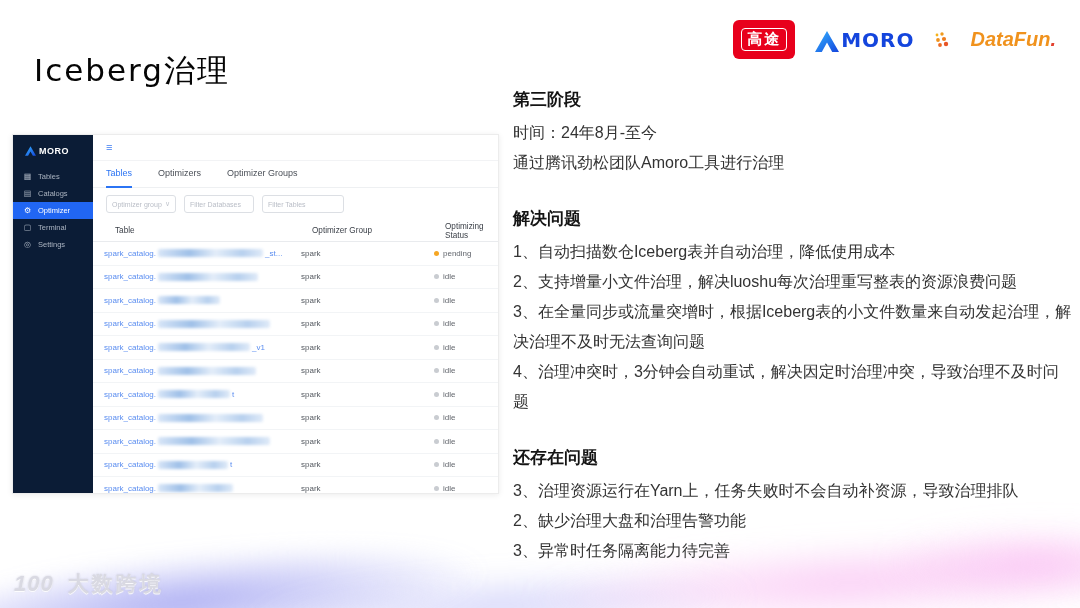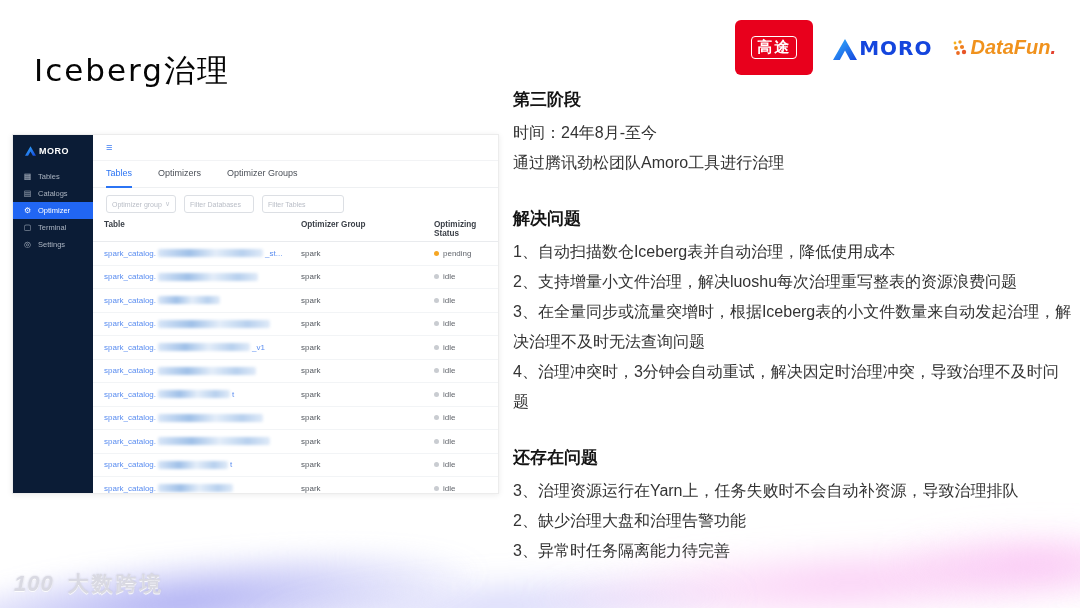--- a/index.html
+++ b/index.html
@@ -3,27 +3,27 @@
 <meta charset="utf-8">
 <style>
   html,body{margin:0;padding:0;background:#e9e9e9;}
   .slide{position:relative;width:1080px;height:608px;background:#ffffff;overflow:hidden;
          font-family:"Liberation Sans",sans-serif;}
   
   .title{position:absolute;left:34px;top:50px;font-size:31px;font-weight:400;color:#050505;
          letter-spacing:2px;font-family:"DejaVu Sans","Liberation Sans",sans-serif;}
   
   .logos{position:absolute;top:20px;right:24px;display:flex;align-items:center;gap:20px;z-index:2;}
-  .gaotu{background:#e8001c;border-radius:6px;padding:16px;display:flex;}
+  .gaotu{background:#e8001c;border-radius:6px;padding:8px;display:flex;}
   .gaotu-inner{border:1.5px solid #fff;border-radius:4px;padding:1px 5px;color:#fff;
                font-weight:700;font-size:15px;letter-spacing:2px;}
   .amoro-logo{display:flex;align-items:flex-end;gap:2px;}
   .amoro-word{font-size:20px;font-weight:900;color:#1445dd;letter-spacing:1px;
               font-family:"DejaVu Sans","Liberation Sans",sans-serif;}
-  .datafun{display:flex;align-items:center;gap:2px;}
+  .datafun{display:flex;align-items:center;gap:20px;}
   .datafun-word{font-size:20px;font-weight:800;font-style:italic;color:#f0921d;}
   .datafun-word b{color:#e2402e;}
   
   .app{position:absolute;left:12px;top:134px;width:485px;height:358px;display:flex;
        border:1px solid #ececec;box-shadow:0 1px 6px rgba(0,0,0,.08);background:#fff;z-index:1;}
   .sb{width:80px;background:#0b1c36;color:#aab3c0;flex:0 0 80px;}
   .sb-logo{display:flex;align-items:center;gap:3px;padding:11px 0 12px 12px;}
   .sb-logo span{color:#fff;font-weight:800;font-size:9px;letter-spacing:.5px;}
   .sb-item{display:flex;align-items:center;gap:6px;height:17px;padding-left:10px;
            font-size:7.5px;cursor:pointer;}
@@ -36,22 +36,22 @@
           border-bottom:1px solid #eef0f2;}
   .tab{font-size:9px;color:#4a4f57;cursor:pointer;height:100%;display:flex;align-items:center;
        border-bottom:2px solid transparent;}
   .tab.active{color:#2b74f4;border-bottom-color:#2b74f4;}
   .filters{display:flex;gap:8px;margin:7px 0 7px 13px;}
   .sel,.inp{border:1px solid #dcdfe4;border-radius:3px;height:16px;display:flex;align-items:center;
             padding:0 5px;font-size:7px;color:#b9bdc6;background:#fff;cursor:text;}
   .sel{width:58px;justify-content:space-between;cursor:pointer;}
   .inp1{width:58px;} .inp2{width:70px;}
   .chev{color:#c3c7cf;font-size:7px;}
-  .thead{display:flex;height:21px;padding-left:11px;
-         border-bottom:1px solid #e9ebee;font-size:8.2px;font-weight:700;color:#3a3f47;}
+  .thead{display:flex;height:21px;align-items:center;padding-left:22px;
+         border-bottom:1px solid #e9ebee;font-size:8.2px;font-weight:400;color:#3a3f47;}
   .c1{flex:0 0 197px;} .c2{flex:0 0 133px;} .c3{flex:1;}
   .row{display:flex;height:22.5px;align-items:center;padding-left:11px;
        border-bottom:1px solid #f2f4f6;font-size:8px;}
   .tname{color:#5a8df0;text-decoration:none;display:flex;align-items:center;cursor:pointer;}
   .blur{display:inline-block;height:8px;border-radius:2px;margin:0 2px;
         background:linear-gradient(90deg,#d7e5f7 0%,#9fc0e8 30%,#e3edf9 55%,#b7d0ee 80%,#dfeaf8 100%);
         filter:blur(1.5px);}
   .grp{color:#555a61;} .status{color:#62666d;display:flex;align-items:center;}
   .dot{width:5px;height:5px;border-radius:50%;display:inline-block;margin-right:4px;background:#c9ccd1;}
   .dot.pending{background:#f5a623;}

